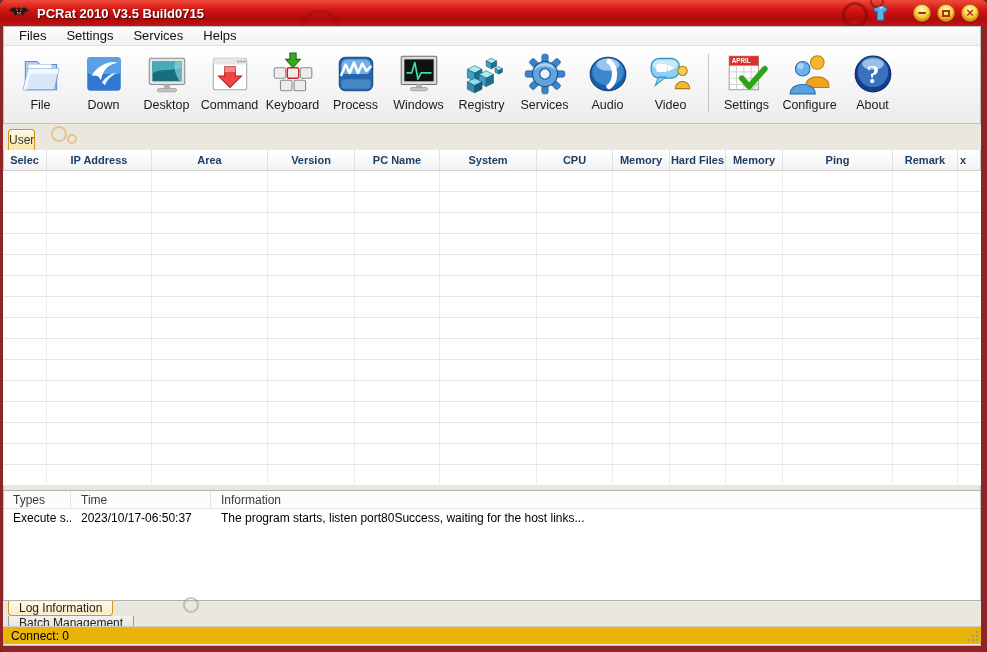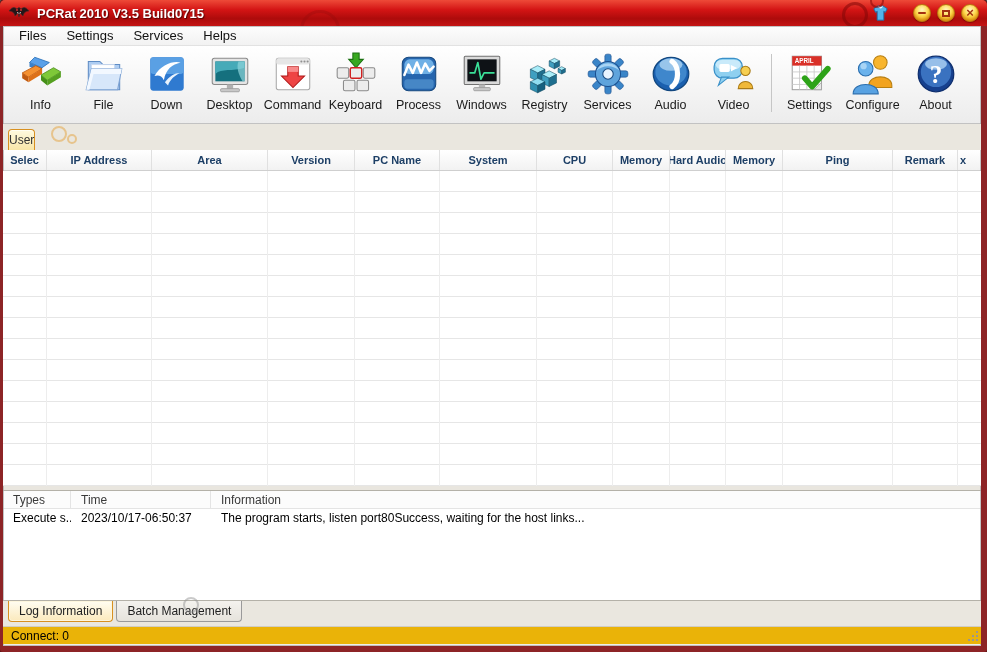--- a/index.html
+++ b/index.html
@@ -77,21 +77,21 @@
   
   .splitter{ height:4px; background:#e9e6df; cursor:row-resize;}
   
   .logpanel{ height:111px; background:#fff; border-top:1px solid #b4b1a8; border-bottom:1px solid #b4b1a8; overflow:hidden;}
   .logheader{ height:18px; display:flex; background:#fcfcfc; border-bottom:1px solid #e4e4e4;}
   .logheader .lcell{ font-size:12px; color:#3a3a3a; padding-left:10px; display:flex; align-items:center; border-right:1px solid #e4e4e4; cursor:pointer; white-space:nowrap;}
   .logrow{ height:18px; display:flex; cursor:default;}
   .logrow .lcell{ font-size:12px; color:#000; padding-left:10px; display:flex; align-items:center; white-space:nowrap; overflow:hidden;}
   .l0{width:68px}.l1{width:140px}.l2{flex:1; border-right:none !important;}
   
-  .bottomtabs{ height:25px; background:#eae7df; display:flex; align-items:flex-start; padding-left:5px; position:relative;}
+  .bottomtabs{ height:25px; background:#eae7df; display:flex; align-items:flex-start; padding-left:5px; position:relative;flex-direction:column;}
   .ring.r3{ width:16px;height:16px; left:180px; top:-4px; border-color:rgba(150,150,150,.5);}
   .btab{ height:21px; margin-right:3px; padding:0 10px; font-size:12px; display:flex; align-items:center; cursor:pointer; border-radius:0 0 4px 4px; border:1px solid #9a9a9a; border-top:none; background:linear-gradient(#f4f2ee,#e6e3dc); color:#222;}
   .btab.active{ border-color:#d89020; background:linear-gradient(#fffdf2,#fbe9bc); box-shadow:inset 0 0 0 1px #fdf6dd;}
   
   .statusbar{ height:18px; background:#eab308; border-top:1px solid #d0cdc4; display:flex; align-items:center; padding:0 4px 0 8px; position:relative;}
   .status-text{ font-size:12px; color:#000;}
   .grip{ position:absolute; right:2px; bottom:2px; width:13px; height:13px; cursor:nwse-resize;
     background:
       radial-gradient(circle at 11px 3px, #9a978e 1.2px, transparent 1.5px),
       radial-gradient(circle at 11px 7px, #9a978e 1.2px, transparent 1.5px),
@@ -140,33 +140,20 @@
 
     <div class="menubar">
       <span class="menu-item">Files</span>
       <span class="menu-item">Settings</span>
       <span class="menu-item">Services</span>
       <span class="menu-item">Helps</span>
     </div>
 
     <div class="toolbar">
 
-      <div class="tbtn">
-        <svg viewBox="0 0 44 44">
-          <polygon points="16,6 30,11 23,16 11,11" fill="#5aa0e8" stroke="#2a70b8" stroke-width="0.8"></polygon>
-          <polygon points="11,11 23,16 23,20 11,15" fill="#3a80c8"></polygon>
-          <polygon points="4,21 17,14 23,17 10,25" fill="#f49030" stroke="#c05a10" stroke-width="0.8"></polygon>
-          <polygon points="4,21 10,25 10,30 4,26" fill="#c05a10"></polygon>
-          <polygon points="10,25 23,17 23,22 10,30" fill="#dd7018"></polygon>
-          <polygon points="22,23 34,16 41,20 28,28" fill="#7ec838" stroke="#4f9020" stroke-width="0.8"></polygon>
-          <polygon points="28,28 41,20 41,25 28,33" fill="#55a020"></polygon>
-          <polygon points="22,23 28,28 28,33 22,28" fill="#459018"></polygon>
-        </svg>
-        <span class="tlabel">Info</span>
-      </div>
 
       <div class="tbtn">
         <svg viewBox="0 0 44 44">
           <path d="M7,10 h11 l3,3 h16 v24 H7 Z" fill="#aecdf2" stroke="#5f8cc4" stroke-width="1"></path>
           <path d="M10,13 h22 v8 H10 Z" fill="#ffffff" stroke="#c8d8ee" stroke-width="0.8"></path>
           <path d="M5,37 L10,17 h29 l-4,20 Z" fill="#d7e7fa" stroke="#7fa4d4" stroke-width="1"></path>
           <path d="M5,37 L10,17 h29 l-1,5 H12 L8,37 Z" fill="#f2f8ff"></path>
         </svg>
         <span class="tlabel">File</span>
       </div>
@@ -356,21 +343,21 @@
 
     <div class="grid-header">
       <div class="hcell c0">Selec</div>
       <div class="hcell c1">IP Address</div>
       <div class="hcell c2">Area</div>
       <div class="hcell c3">Version</div>
       <div class="hcell c4">PC Name</div>
       <div class="hcell c5">System</div>
       <div class="hcell c6">CPU</div>
       <div class="hcell c7">Memory</div>
-      <div class="hcell c8">Hard Audio</div>
+      <div class="hcell c8">Hard Files</div>
       <div class="hcell c9">Memory</div>
       <div class="hcell c10">Ping</div>
       <div class="hcell c11">Remark</div>
       <div class="hcell c12">x</div>
     </div>
 
     <div class="grid-body">
       <div class="bcol c0"></div>
       <div class="bcol c1"></div>
       <div class="bcol c2"></div>

